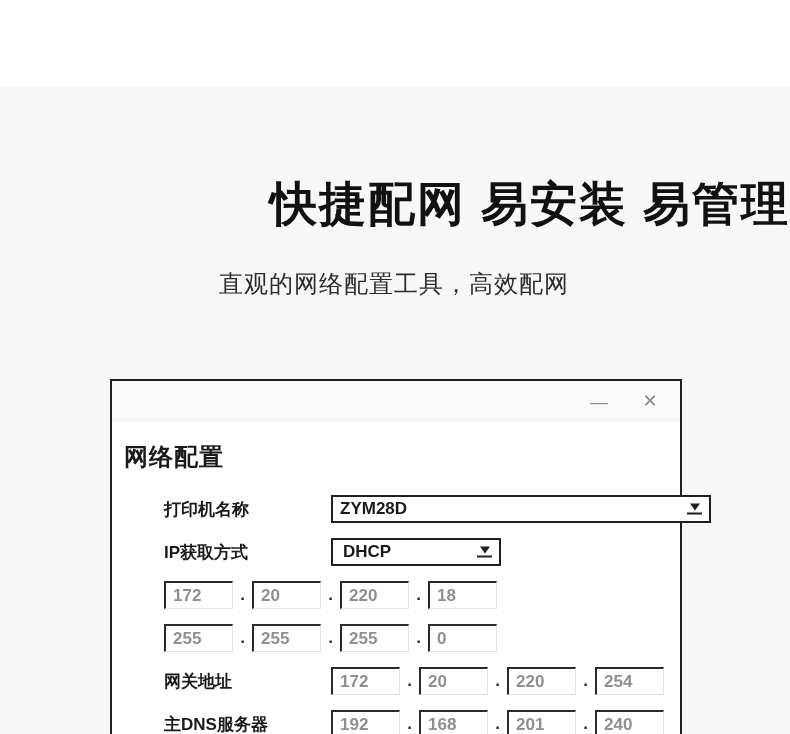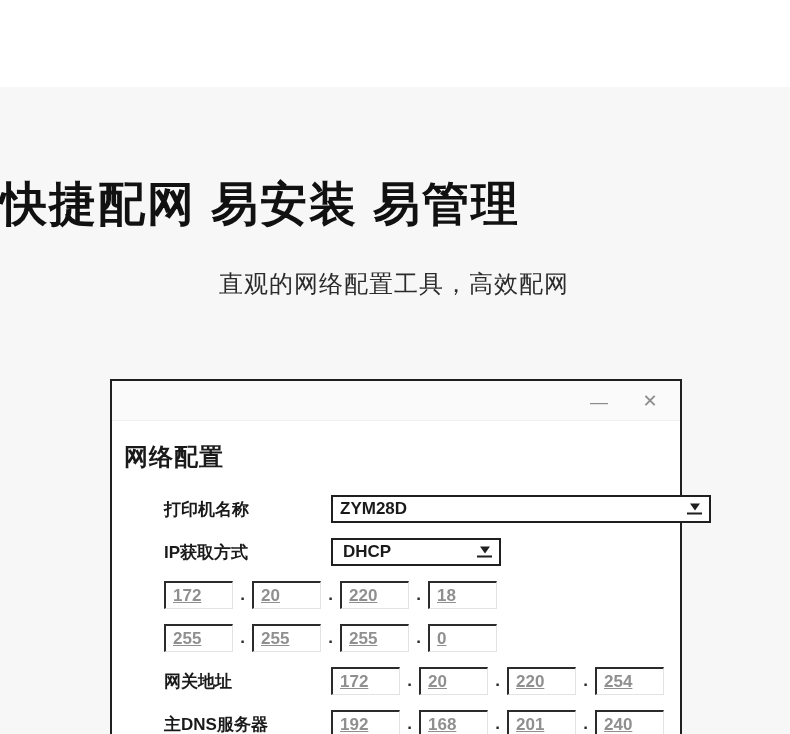--- a/index.html
+++ b/index.html
@@ -10,21 +10,21 @@
     background: #f7f7f7;
     font-family: "Liberation Sans", "DejaVu Sans", sans-serif;
   }
   .top-band {
     position: absolute; top: 0; left: 0;
     width: 790px; height: 87px;
     background: #ffffff;
   }
   .hero-title {
     position: absolute; top: 178px; left: 0; width: 790px;
-    text-align: left;
+    text-align: right;
     font-size: 47px; font-weight: 700; color: #111111;
     letter-spacing: 2px; line-height: 1.1;
   }
   .hero-subtitle {
     position: absolute; top: 268px; left: 0; width: 788px;
     text-align: center;
     font-size: 24px; font-weight: 400; color: #2b2b2b;
     letter-spacing: 1px;
   }
   .dialog {
@@ -101,21 +101,21 @@
   .octet-group { display: flex; align-items: center; }
   .octet {
     width: 69px; height: 28px;
     border-top: 2px solid #2b2b2b;
     border-left: 2px solid #2b2b2b;
     border-right: 1px solid #e3e3e3;
     border-bottom: 1px solid #e3e3e3;
     background: #ffffff;
     display: flex; align-items: center;
     padding-left: 7px;
-    font-size: 17px; font-weight: 600; color: #8f8f8f; text-decoration: underline;
+    font-size: 17px; font-weight: 600; color: #8f8f8f;
   }
   .octet-dot {
     width: 19px; text-align: center;
     font-size: 17px; font-weight: 700; color: #2b2b2b;
     line-height: 28px;
   }
 </style>
 </head>
 <body>
 

